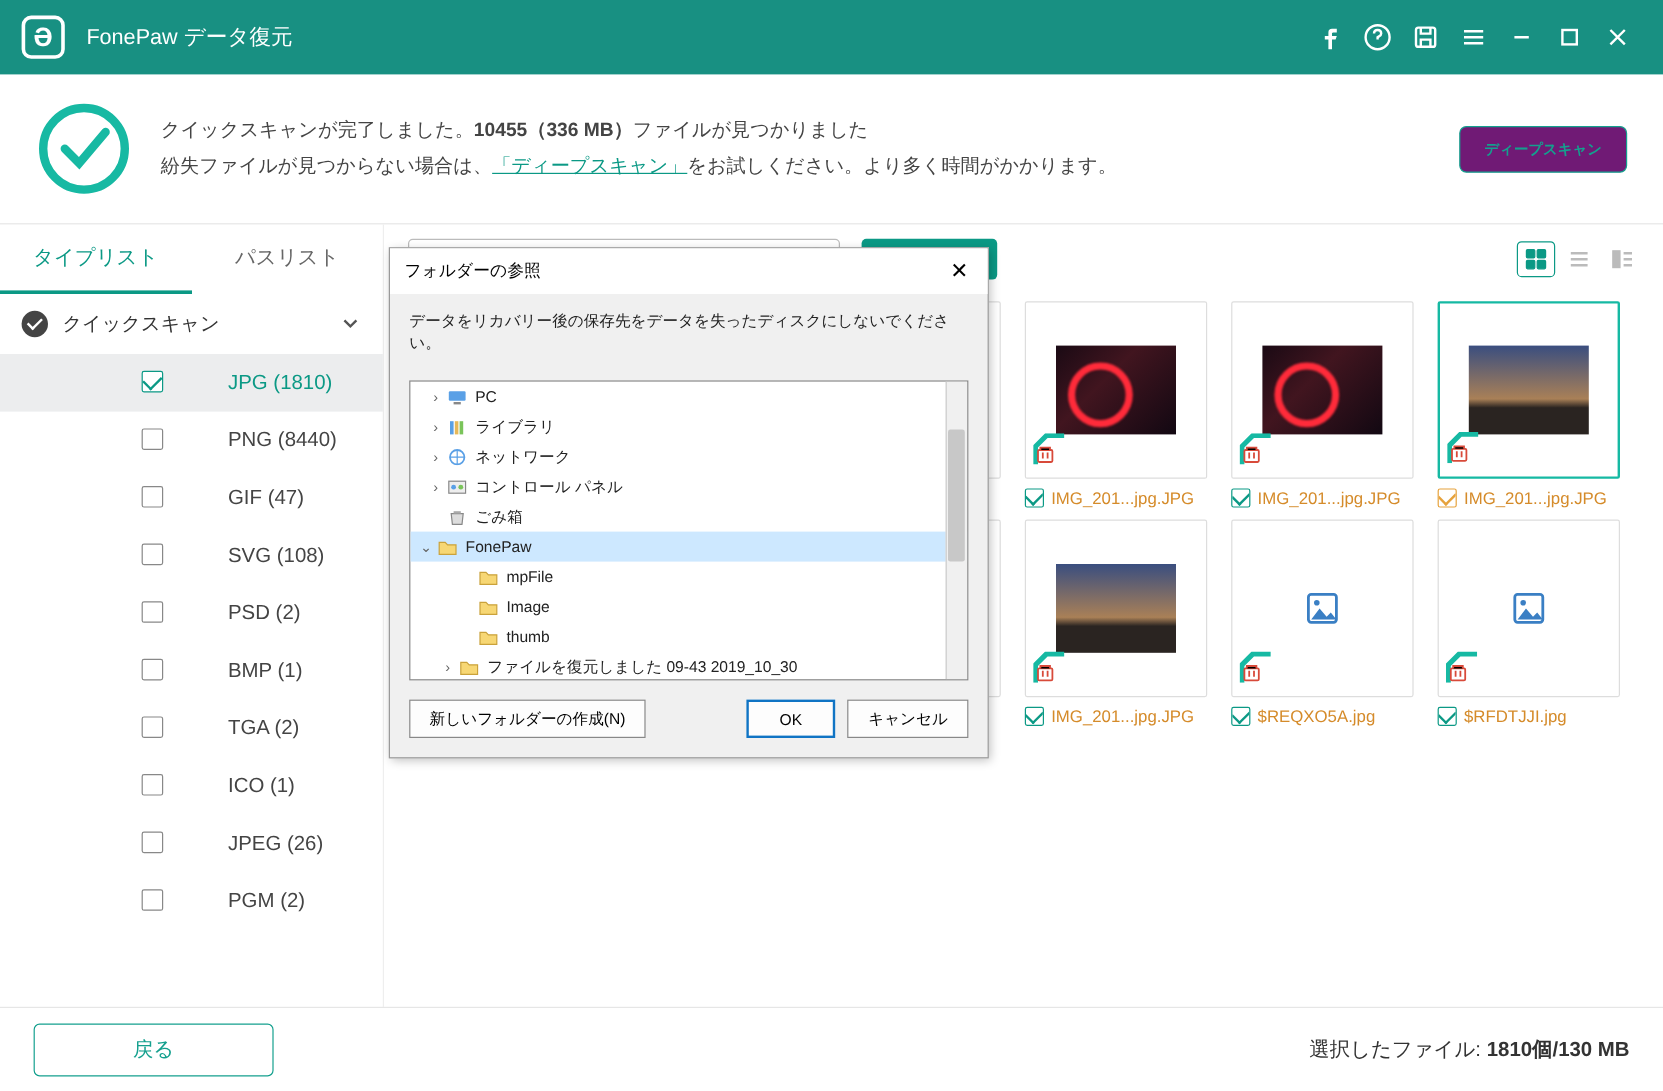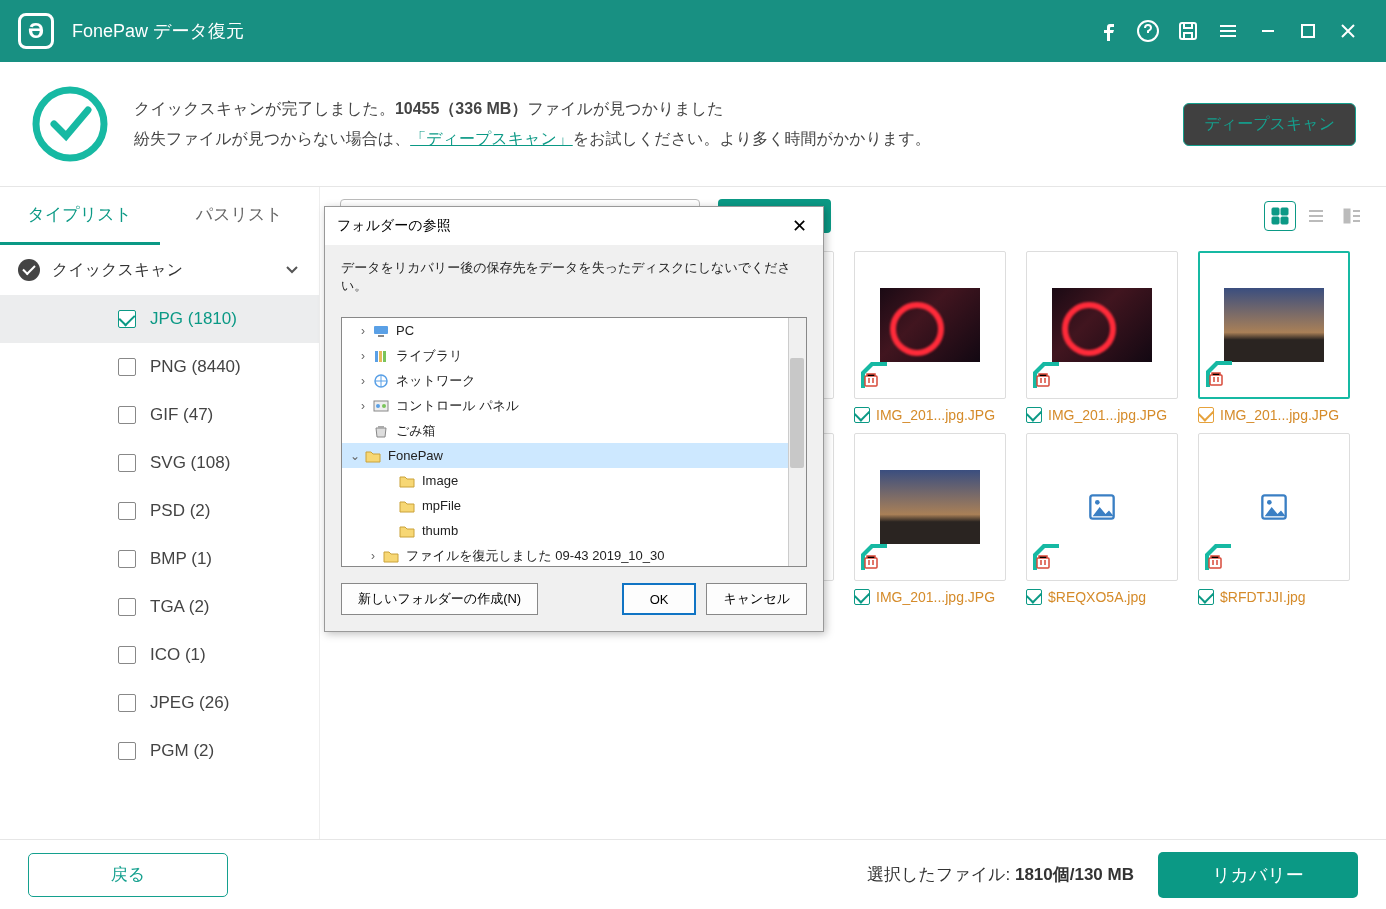--- a/index.html
+++ b/index.html
@@ -10,33 +10,33 @@
 .titlebar .title { font-size: 18px; font-weight: 500; }
 .titlebar .spacer { flex: 1; }
 .titlebar .icon-btn { width: 40px; height: 40px; display: flex; align-items: center; justify-content: center; cursor: pointer; }
 .titlebar svg { stroke: #fff; fill: none; stroke-width: 2; }
 
 .banner { display: flex; align-items: center; padding: 22px 30px; border-bottom: 1px solid #e6e6e6; }
 .banner .check-circle { width: 80px; height: 80px; margin-right: 24px; }
 .banner .msg { font-size: 16px; color: #444; line-height: 1.9; }
 .banner .msg a { color: #0b9985; text-decoration: underline; }
 .banner .spacer { flex: 1; }
-.deep-btn { border: 1.5px solid #14a08e; color: #14a08e; background: #404040; padding: 10px 20px; border-radius: 6px; font-size: 16px; cursor: pointer; }
+.deep-btn { border: 1.5px solid #14a08e; color: #14a08e; background: #701a75; padding: 10px 20px; border-radius: 6px; font-size: 12px; cursor: pointer; font-weight: bold; }
 
 .main { display: flex; height: calc(909px - 62px - 124px - 70px); }
 
 .sidebar { width: 320px; border-right: 1px solid #eee; display: flex; flex-direction: column; }
 .tabs-s { display: flex; }
 .tabs-s > div { flex: 1; text-align: center; padding: 16px 0; font-size: 17px; color: #666; cursor: pointer; border-bottom: 2px solid transparent; }
 .tabs-s > div.active { color: #0b9985; border-bottom: 3px solid #0b9985; }
 .scan-head { display: flex; align-items: center; padding: 14px 18px; font-size: 16px; color: #333; cursor: pointer; }
 .scan-head .ok { width: 22px; height: 22px; background: #444; border-radius: 50%; margin-right: 12px; position: relative; }
 .scan-head .ok::after { content: ""; position: absolute; left: 5px; top: 6px; width: 10px; height: 5px; border-left: 2px solid #fff; border-bottom: 2px solid #fff; transform: rotate(-45deg); }
 .scan-head .chev { margin-left: auto; }
-.tree-item { display: flex; align-items: center; padding: 14px 0 14px 118px; font-size: 17px; color: #444; cursor: pointer; }
+.tree-item { display: flex; padding: 14px 0 14px 118px; font-size: 17px; color: #444; cursor: pointer; gap: 40px; }
 .tree-item.active { background: #ecedee; color: #0b9985; }
 .tree-item .chk { width: 18px; height: 18px; border: 1.5px solid #888; margin-right: 14px; border-radius: 2px; position: relative; }
 .tree-item.active .chk { border-color: #0b9985; background: #fff; }
 .tree-item.active .chk::after { content: ""; position: absolute; left: 3px; top: 0px; width: 8px; height: 12px; border-right: 2px solid #0b9985; border-bottom: 2px solid #0b9985; transform: rotate(45deg); }
 
 .content { flex: 1; display: flex; flex-direction: column; padding: 0 0 0 14px; position: relative; }
 .toolbar { display: flex; align-items: center; padding: 12px 18px 12px 6px; gap: 18px; }
 .search-box { position: relative; width: 360px; }
 .search-box input { width: 100%; height: 34px; border: 1px solid #bbb; border-radius: 4px; padding: 0 36px 0 10px; font-size: 14px; color: #666; }
 .search-box .si { position: absolute; right: 8px; top: 6px; color: #aaa; }
@@ -425,21 +425,20 @@
             <span>$RFDTJJI.jpg</span>
           </div>
         </div>
       </div>
   </div>
 </div>
 
 <div class="footer">
   <button class="back-btn">戻る</button>
   <div class="info"><span>選択したファイル: </span><b>1810個/130 MB</b></div>
-  <button class="recover-btn">リカバリー</button>
 </div>
 
 <div class="modal">
   <div class="m-title">
     <span>フォルダーの参照</span>
     <span class="x">✕</span>
   </div>
   <div class="m-sub">データをリカバリー後の保存先をデータを失ったディスクにしないでください。</div>
   <div class="tree">
     <div id="mtree">
@@ -504,30 +503,30 @@
           </span>
           <span>FonePaw</span>
         </div>
         <div class="tree-row" style="padding-left: 40px;">
           <span class="exp"></span>
           <span class="ic">
             <svg width="16" height="14">
               <path class="folder-ic" d="M1 3h5l2 2h7v8H1z"></path>
             </svg>
           </span>
-          <span>Image</span>
+          <span>mpFile</span>
         </div>
         <div class="tree-row" style="padding-left: 40px;">
           <span class="exp"></span>
           <span class="ic">
             <svg width="16" height="14">
               <path class="folder-ic" d="M1 3h5l2 2h7v8H1z"></path>
             </svg>
           </span>
-          <span>mpFile</span>
+          <span>Image</span>
         </div>
         <div class="tree-row" style="padding-left: 40px;">
           <span class="exp"></span>
           <span class="ic">
             <svg width="16" height="14">
               <path class="folder-ic" d="M1 3h5l2 2h7v8H1z"></path>
             </svg>
           </span>
           <span>thumb</span>
         </div>

